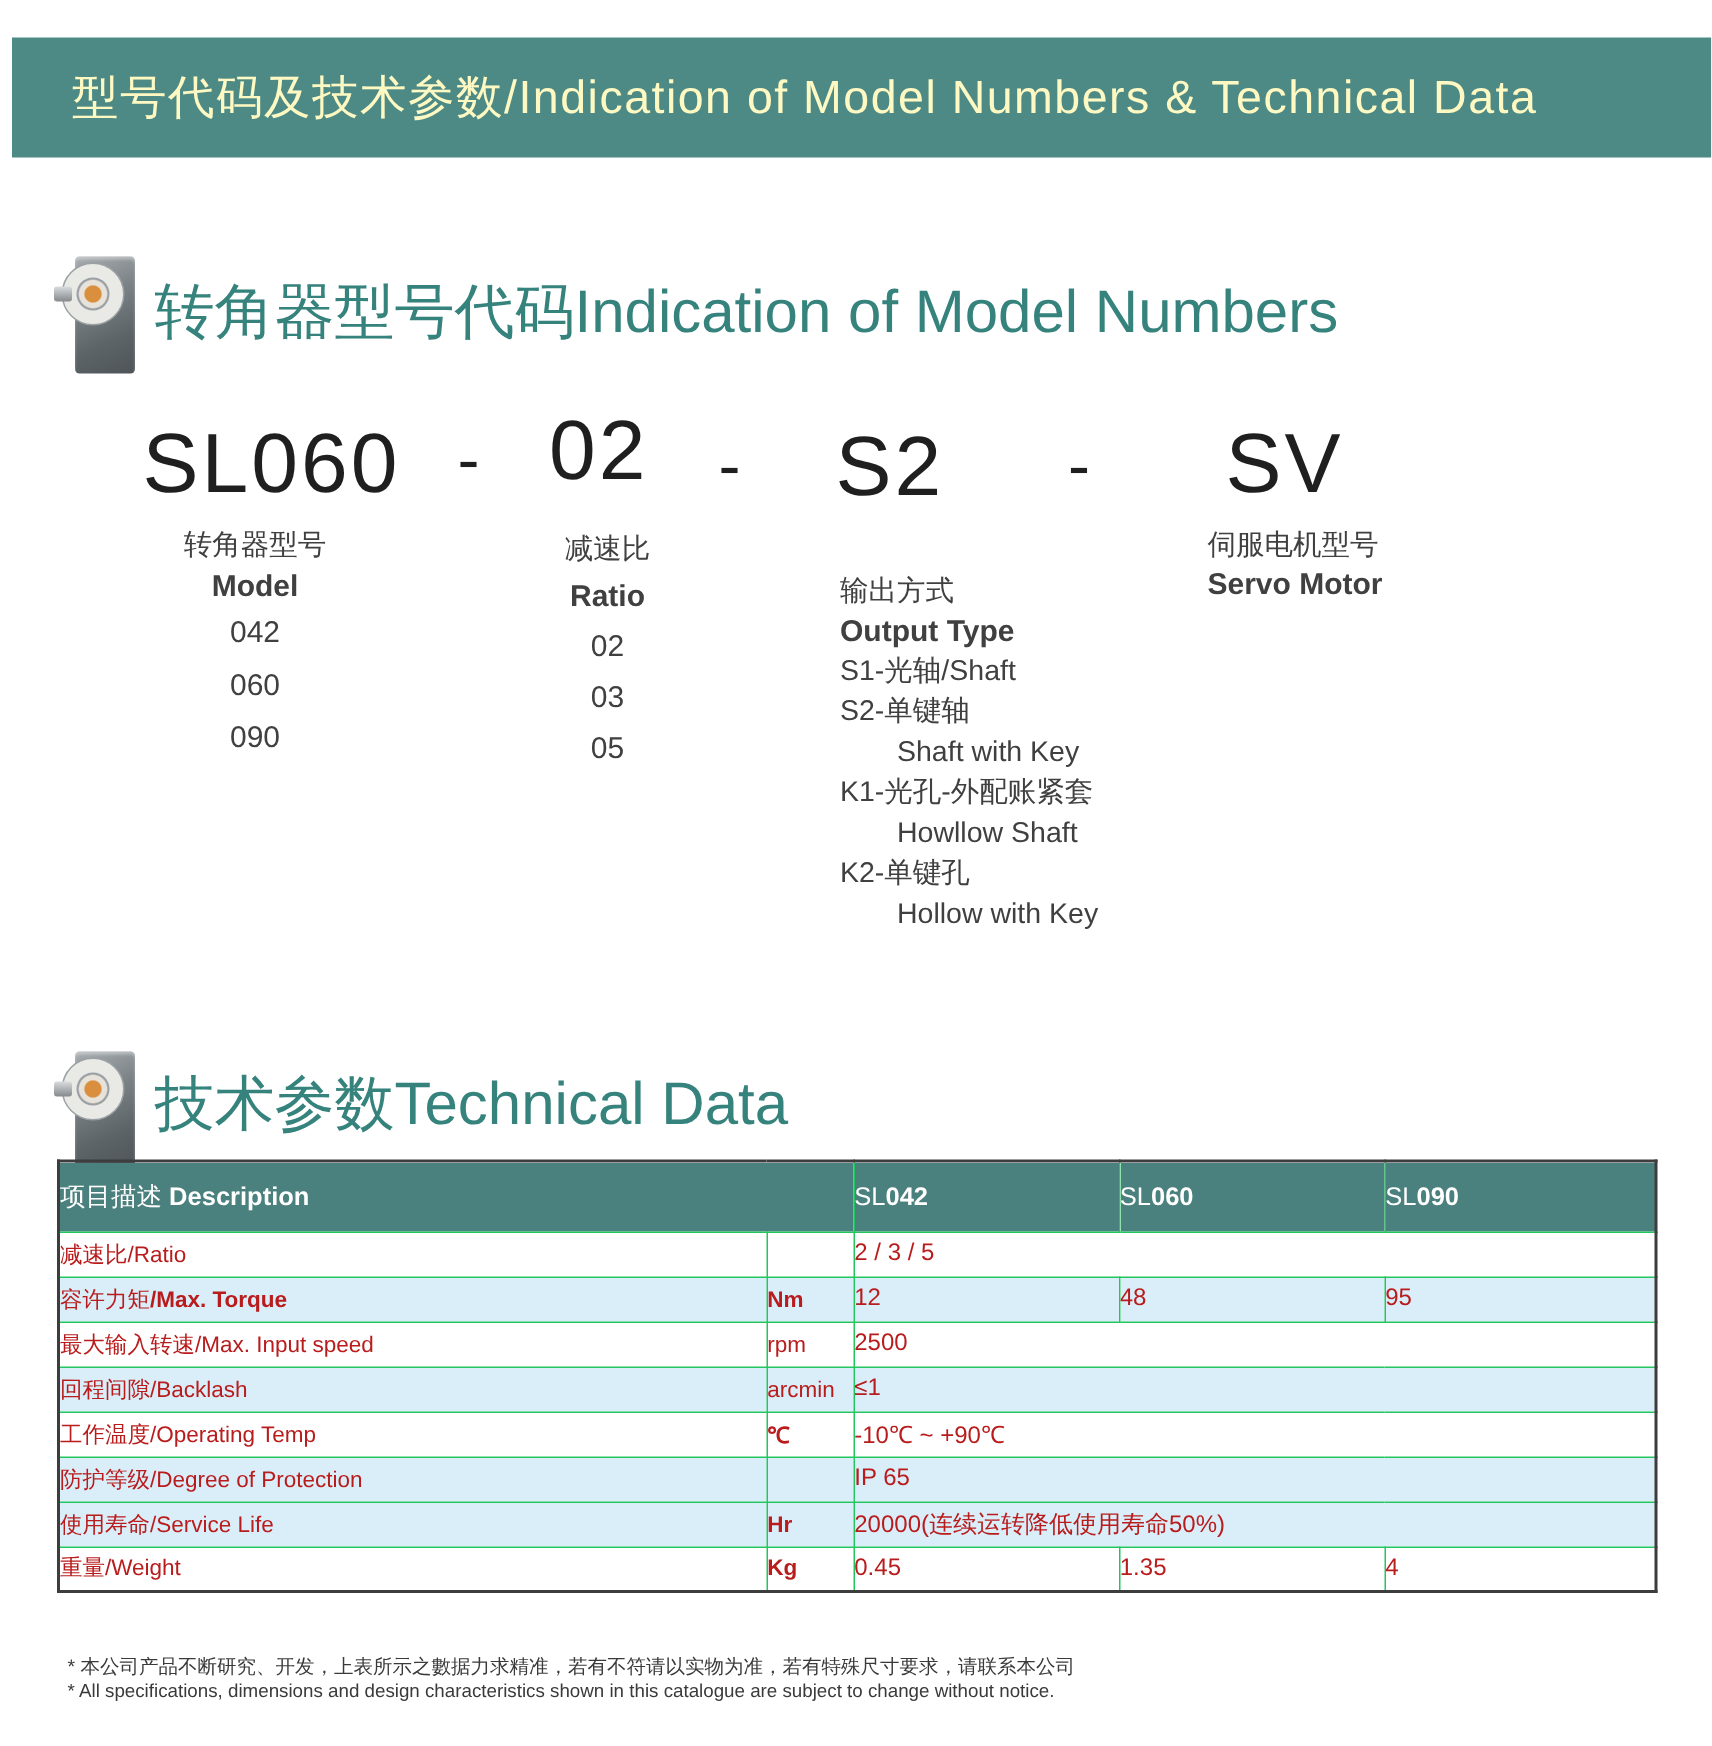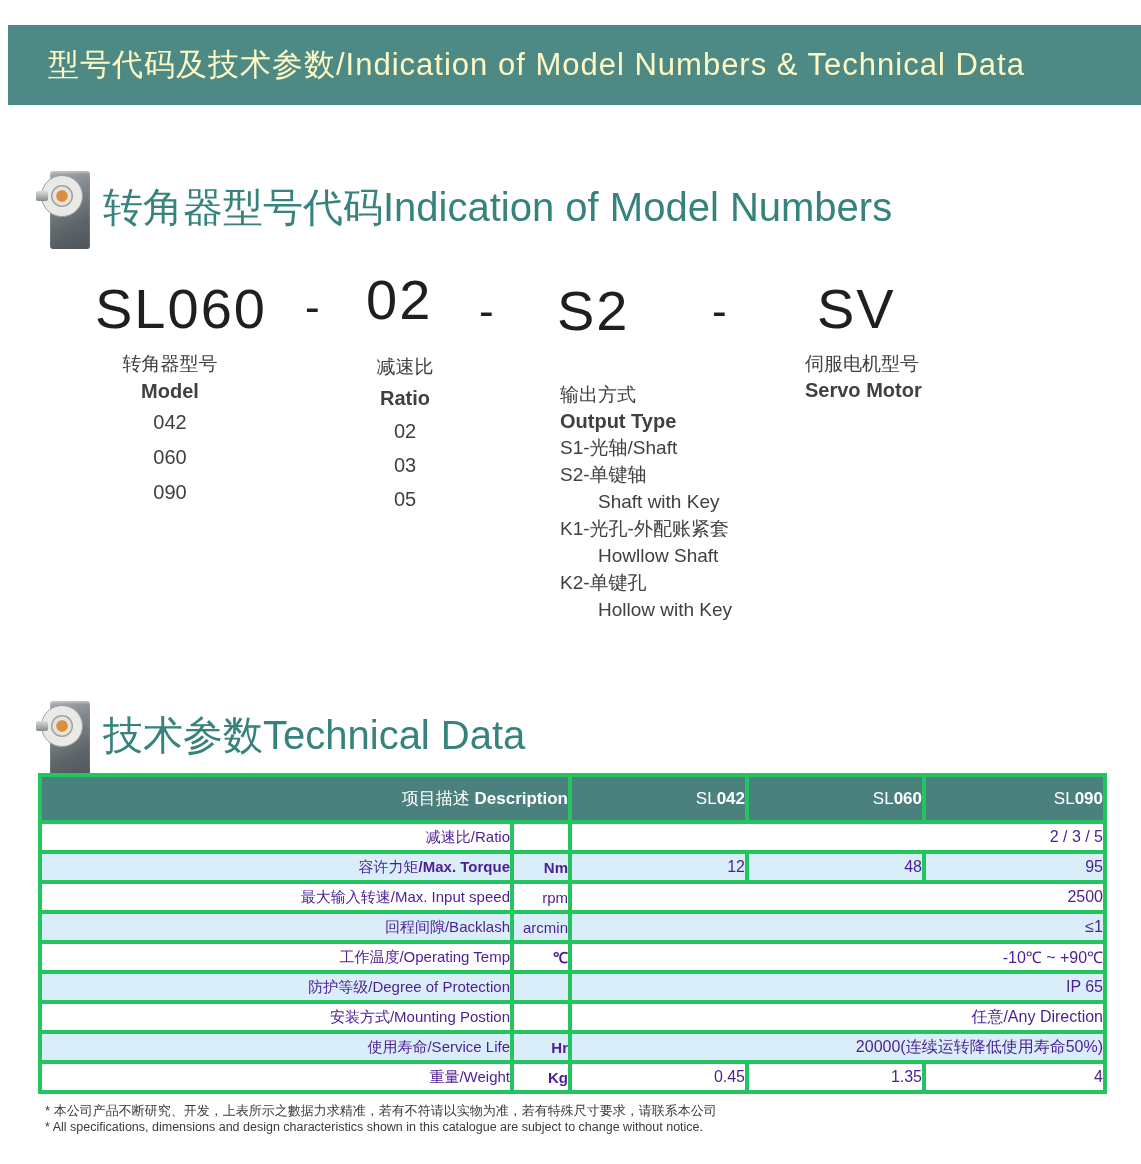--- a/index.html
+++ b/index.html
@@ -60,27 +60,27 @@
   .col-output .en { line-height:26px; }
   .col-output .line { font-size:19px; line-height:27px; }
   .col-output .line.indent { padding-left:38px; }
   .col-servo { left:805px; top:350px; width:240px; text-align:left; }
   .col-servo .cn { line-height:27px; }
   .col-servo .en { line-height:26px; }
 
   
   .tech-table { position:absolute; left:38px; top:773px; width:1065px;
       border-collapse:collapse; table-layout:fixed; border:2px solid #3d3d3d; }
-  .tech-table th, .tech-table td { border:4px solid #22c55e; overflow:hidden;
-      white-space:nowrap; text-align:right; vertical-align:middle; }
+  .tech-table th, .tech-table td { border:1px solid #22c55e; overflow:hidden;
+      white-space:nowrap; text-align:left; vertical-align:middle; }
   .tech-table thead th { background:#4a807d; color:#ffffff; font-weight:normal;
       height:47px; font-size:17px; }
   .tech-table thead .bold { font-weight:bold; }
   .tech-table tbody tr { height:30px; }
-  .tech-table tbody td { font-size:16px; color:#4c1d95; background:#ffffff;margin-left:36px; }
+  .tech-table tbody td { font-size:16px; color:#b91c1c; background:#ffffff;margin-left:36px; }
   .tech-table tbody tr.blue td { background:#daeefa; }
   .tech-table td.lbl { font-size:15px; }
   .tech-table td.unit { font-size:15px; }
   .tech-table .b { font-weight:bold; }
 
   
   .footnote { position:absolute; left:45px; color:#3a3a3a; white-space:nowrap; }
   .fn-cn { top:1102px; font-size:13px; }
   .fn-en { top:1120px; font-size:12.5px;text-align:center; }
 </style>
@@ -194,25 +194,20 @@
       <tr>
         <td class="lbl"><span>工作温度</span><span>/Operating Temp</span></td>
         <td class="unit b">℃</td>
         <td colspan="3">-10℃ ~ +90℃</td>
       </tr>
       <tr class="blue">
         <td class="lbl"><span>防护等级</span><span>/Degree of Protection</span></td>
         <td class="unit"></td>
         <td colspan="3">IP 65</td>
       </tr>
-      <tr>
-        <td class="lbl"><span>安装方式</span><span>/Mounting Postion</span></td>
-        <td class="unit"></td>
-        <td colspan="3">任意/Any Direction</td>
-      </tr>
       <tr class="blue">
         <td class="lbl"><span>使用寿命</span><span>/Service Life</span></td>
         <td class="unit b">Hr</td>
         <td colspan="3">20000(连续运转降低使用寿命50%)</td>
       </tr>
       <tr>
         <td class="lbl"><span>重量</span><span>/Weight</span></td>
         <td class="unit b">Kg</td>
         <td>0.45</td>
         <td>1.35</td>

